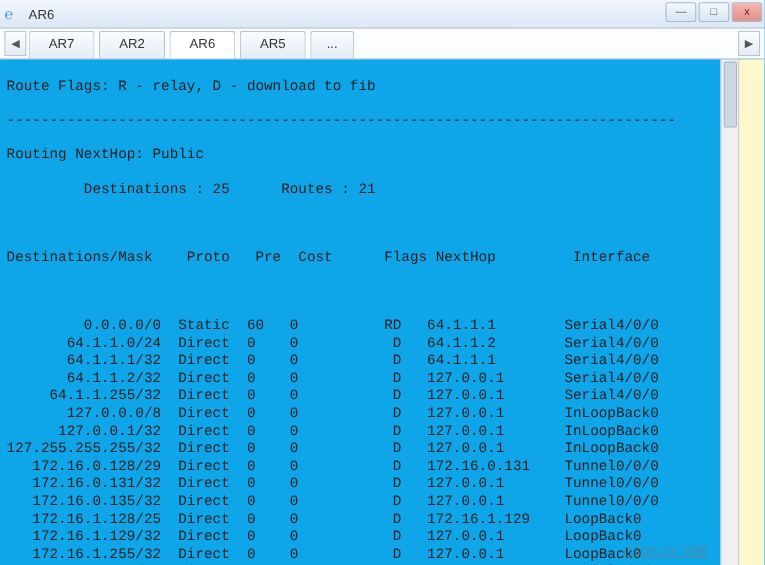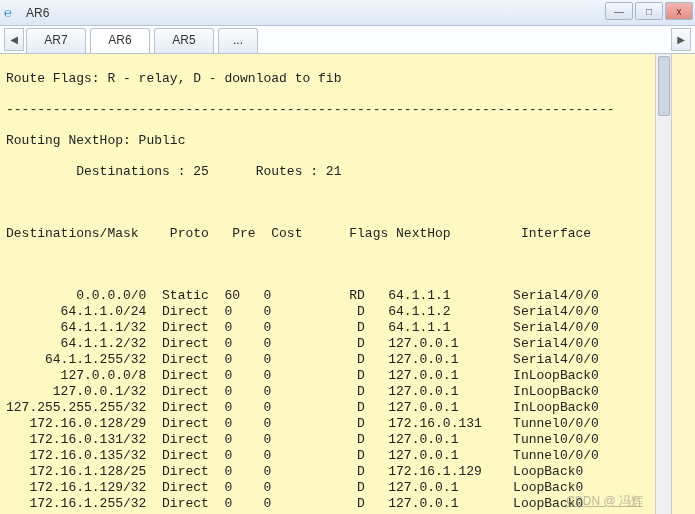--- a/index.html
+++ b/index.html
@@ -82,21 +82,21 @@
     }
     .tab.active {
       background: #fff;
       font-weight: normal;
       border-bottom: 1px solid #fff;
       margin-bottom: -1px;
     }
     .tab.ellipsis { min-width: 32px; }
     .tabs-wrap { display:flex; gap:4px; flex:1; overflow:hidden;}
     .content {
-      background: #fef9c3;
+      background: #0ea5e9;
       height: calc(514px - 26px - 28px);
       padding: 2px 6px;
       font-family: "Courier New", monospace;
       font-size: 13px;
       color: #222;
       white-space: pre;
       overflow: hidden;
       position:relative;
     }
     .hidden-side {
@@ -143,20 +143,21 @@
     <div class="win-btn">—</div>
     <div class="win-btn">□</div>
     <div class="win-btn close">x</div>
   </div>
 </div>
 
 <div class="tabbar">
   <div class="tab-scroll">◀</div>
   <div class="tabs-wrap" id="tabs-wrap">
       <div class="tab">AR7</div>
+      <div class="tab">AR2</div>
       <div class="tab active">AR6</div>
       <div class="tab">AR5</div>
       <div class="tab ellipsis">...</div>
     </div>
   <div class="tab-scroll">▶</div>
 </div>
 
 <div class="content">
 <span class="row hdrline">Route Flags: R - relay, D - download to fib</span>
 <span class="row">------------------------------------------------------------------------------</span>

